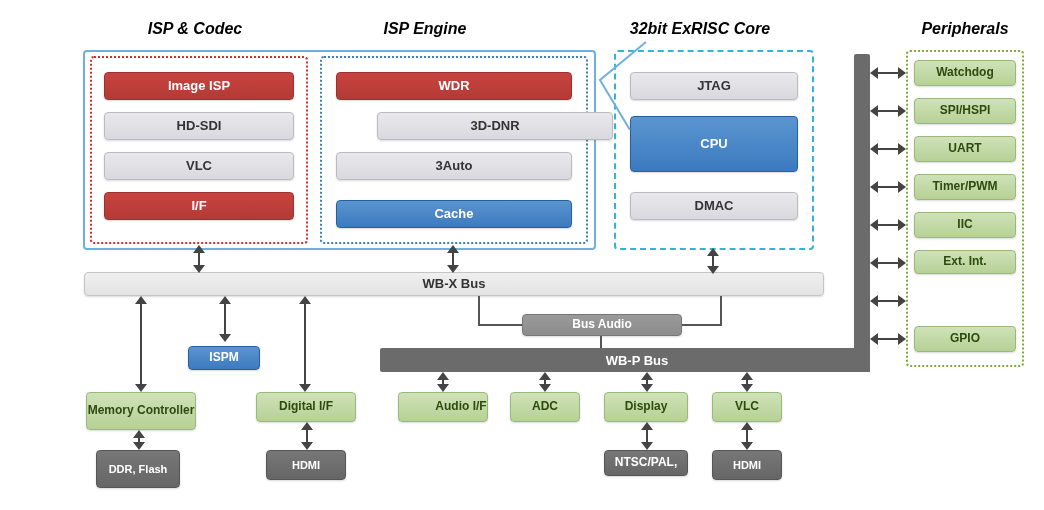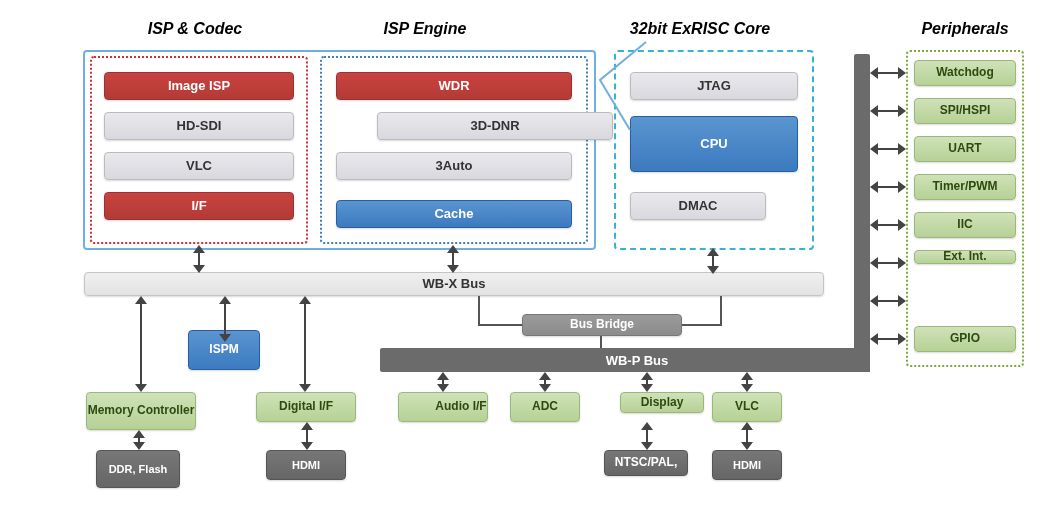--- a/index.html
+++ b/index.html
@@ -128,49 +128,49 @@
   <div class="block grey" style="left:104px; top:152px; width:190px; height:28px;">VLC</div>
   <div class="block red" style="left:104px; top:192px; width:190px; height:28px;">I/F</div>
 
   <div class="block red" style="left:336px; top:72px;  width:236px; height:28px;">WDR</div>
   <div class="block grey" style="left:336px; top:112px; width:236px; height:28px;margin-left:41px;">3D-DNR</div>
   <div class="block grey" style="left:336px; top:152px; width:236px; height:28px;">3Auto</div>
   <div class="block blue" style="left:336px; top:192px; width:236px; height:28px;margin-top:8px;">Cache</div>
 
   <div class="block grey" style="left:630px; top:72px;  width:168px; height:28px;">JTAG</div>
   <div class="block blue" style="left:630px; top:116px; width:168px; height:56px;">CPU</div>
-  <div class="block grey" style="left:630px; top:192px; width:136px; height:28px;">DMAC</div>
+  <div class="block grey" style="left:630px; top:192px; width:168px; height:28px;">DMAC</div>
 
   <div class="block green small" style="left:914px; top:60px;  width:102px; height:26px;">Watchdog</div>
   <div class="block green small" style="left:914px; top:98px;  width:102px; height:26px;">SPI/HSPI</div>
   <div class="block green small" style="left:914px; top:136px; width:102px; height:26px;">UART</div>
   <div class="block green small" style="left:914px; top:174px; width:102px; height:26px;">Timer/PWM</div>
   <div class="block green small" style="left:914px; top:212px; width:102px; height:26px;">IIC</div>
-  <div class="block green small" style="left:914px; top:250px; width:102px; height:14px;">Ext. Int.</div>
+  <div class="block green small" style="left:914px; top:250px; width:102px; height:24px;">Ext. Int.</div>
   <div class="block green small" style="left:914px; top:326px; width:102px; height:26px;">GPIO</div>
 
   <div class="block lightgrey" style="left:84px; top:272px; width:740px; height:24px;">WB-X Bus</div>
 
-  <div class="block medgrey small" style="left:522px; top:314px; width:160px; height:22px;">Bus Bridge</div>
+  <div class="block medgrey small" style="left:522px; top:314px; width:160px; height:22px;">Bus Audio</div>
 
   <div class="bar" style="left:380px; top:348px; width:490px; height:24px; border-radius:2px 0 0 2px;"></div>
   <div class="bar" style="left:854px; top:54px; width:16px; height:318px; border-radius:2px 2px 0 0;"></div>
   <div style="position:absolute; left:380px; top:348px; width:490px; height:24px; display:flex; align-items:center; justify-content:center; color:#fff; font-size:13px; font-weight:bold;padding-left:24px;">WB-P Bus</div>
 
-  <div class="block blue small" style="left:188px; top:330px; width:72px; height:40px;">ISPM</div>
+  <div class="block blue small" style="left:188px; top:346px; width:72px; height:24px;">ISPM</div>
 
   <div class="block green small" style="left:256px; top:392px; width:100px; height:30px;">Digital I/F</div>
 
   <div class="block green small" style="left:86px; top:392px; width:110px; height:38px;">Memory Controller</div>
 
   <div class="block green small" style="left:398px; top:392px; width:90px; height:30px;padding-left:36px;">Audio I/F</div>
 
   <div class="block green small" style="left:510px; top:392px; width:70px; height:30px;">ADC</div>
 
-  <div class="block green small" style="left:620px; top:392px; width:84px; height:21px;">Display</div>
+  <div class="block green small" style="left:604px; top:392px; width:84px; height:30px;">Display</div>
 
   <div class="block green small" style="left:712px; top:392px; width:70px; height:30px;">VLC</div>
 
   <div class="block darkgrey tiny" style="left:96px; top:450px; width:84px; height:38px;">DDR, Flash</div>
   <div class="block darkgrey tiny" style="left:266px; top:450px; width:80px; height:30px;">HDMI</div>
   <div class="block darkgrey tiny" style="left:604px; top:450px; width:84px; height:26px; font-size:12px;">NTSC/PAL,</div>
   <div class="block darkgrey tiny" style="left:712px; top:450px; width:70px; height:30px;">HDMI</div>
 
   <div class="dblarrowV" style="left:192px; top:245px; height:28px;">
       <div class="up"></div>

